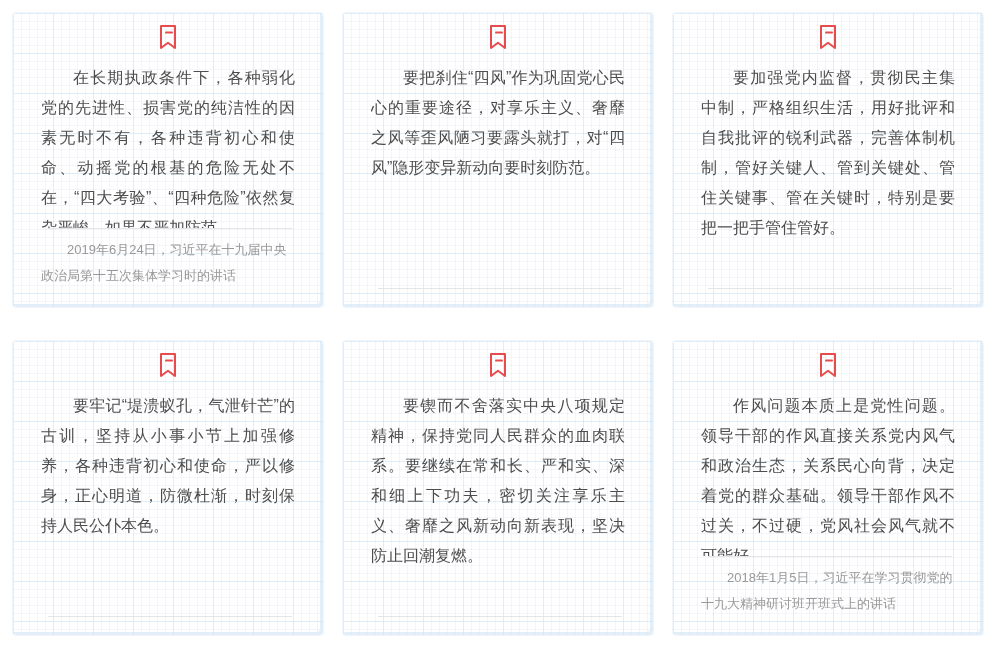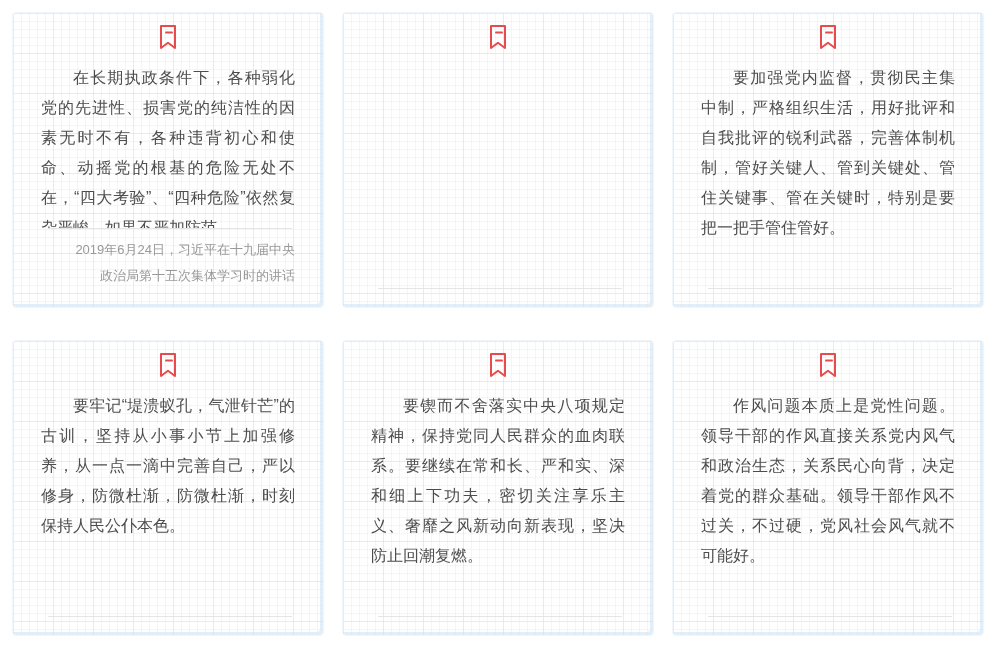--- a/index.html
+++ b/index.html
@@ -55,21 +55,21 @@
     margin-left: 7px;
     margin-right: 3px;
     border-top: 1px solid #e5e5e5;
     flex: 0 0 auto;
   }
   .citation {
     margin-top: 8px;
     font-size: 13px;
     line-height: 26px;
     color: #999999;
-    text-align: right;
+    text-align: left;
     text-indent: 2em;
     height: 52px;
     overflow: hidden;
     flex: 0 0 auto;
   }
 </style>
 </head>
 <body>
 
 <div class="quote-grid">
@@ -86,20 +86,21 @@
     <div class="citation">2019年6月24日，习近平在十九届中央政治局第十五次集体学习时的讲话</div>
   </div>
 
   <div class="card">
     <div class="icon-wrap">
       <svg width="20" height="27" viewBox="0 0 20 27" aria-hidden="true">
         <path d="M3 2 H17 V24 L10 18.8 L3 24 Z" fill="none" stroke="#e64b4d" stroke-width="2" stroke-linejoin="round" stroke-linecap="round"></path>
         <line x1="8" y1="8.5" x2="14" y2="8.5" stroke="#e64b4d" stroke-width="2" stroke-linecap="round"></line>
       </svg>
     </div>
+    <div class="quote-text">要把刹住“四风”作为巩固党心民心的重要途径，对享乐主义、奢靡之风等歪风陋习要露头就打，对“四风”隐形变异新动向要时刻防范。</div>
     <div class="divider"></div>
   </div>
 
   <div class="card">
     <div class="icon-wrap">
       <svg width="20" height="27" viewBox="0 0 20 27" aria-hidden="true">
         <path d="M3 2 H17 V24 L10 18.8 L3 24 Z" fill="none" stroke="#e64b4d" stroke-width="2" stroke-linejoin="round" stroke-linecap="round"></path>
         <line x1="8" y1="8.5" x2="14" y2="8.5" stroke="#e64b4d" stroke-width="2" stroke-linecap="round"></line>
       </svg>
     </div>
@@ -107,21 +108,21 @@
     <div class="divider"></div>
   </div>
 
   <div class="card">
     <div class="icon-wrap">
       <svg width="20" height="27" viewBox="0 0 20 27" aria-hidden="true">
         <path d="M3 2 H17 V24 L10 18.8 L3 24 Z" fill="none" stroke="#e64b4d" stroke-width="2" stroke-linejoin="round" stroke-linecap="round"></path>
         <line x1="8" y1="8.5" x2="14" y2="8.5" stroke="#e64b4d" stroke-width="2" stroke-linecap="round"></line>
       </svg>
     </div>
-    <div class="quote-text">要牢记“堤溃蚁孔，气泄针芒”的古训，坚持从小事小节上加强修养，从一点一滴中完善自己，严以修身，防微杜渐，防微杜渐，时刻保持人民公仆本色。</div>
+    <div class="quote-text">要牢记“堤溃蚁孔，气泄针芒”的古训，坚持从小事小节上加强修养，各种违背初心和使命，严以修身，正心明道，防微杜渐，时刻保持人民公仆本色。</div>
     <div class="divider"></div>
   </div>
 
   <div class="card">
     <div class="icon-wrap">
       <svg width="20" height="27" viewBox="0 0 20 27" aria-hidden="true">
         <path d="M3 2 H17 V24 L10 18.8 L3 24 Z" fill="none" stroke="#e64b4d" stroke-width="2" stroke-linejoin="round" stroke-linecap="round"></path>
         <line x1="8" y1="8.5" x2="14" y2="8.5" stroke="#e64b4d" stroke-width="2" stroke-linecap="round"></line>
       </svg>
     </div>
@@ -131,15 +132,16 @@
 
   <div class="card">
     <div class="icon-wrap">
       <svg width="20" height="27" viewBox="0 0 20 27" aria-hidden="true">
         <path d="M3 2 H17 V24 L10 18.8 L3 24 Z" fill="none" stroke="#e64b4d" stroke-width="2" stroke-linejoin="round" stroke-linecap="round"></path>
         <line x1="8" y1="8.5" x2="14" y2="8.5" stroke="#e64b4d" stroke-width="2" stroke-linecap="round"></line>
       </svg>
     </div>
     <div class="quote-text">作风问题本质上是党性问题。领导干部的作风直接关系党内风气和政治生态，关系民心向背，决定着党的群众基础。领导干部作风不过关，不过硬，党风社会风气就不可能好。</div>
     <div class="divider"></div>
+    <div class="citation">2018年1月5日，习近平在学习贯彻党的十九大精神研讨班开班式上的讲话</div>
   </div>
 
 </div>
 
 </body></html>

